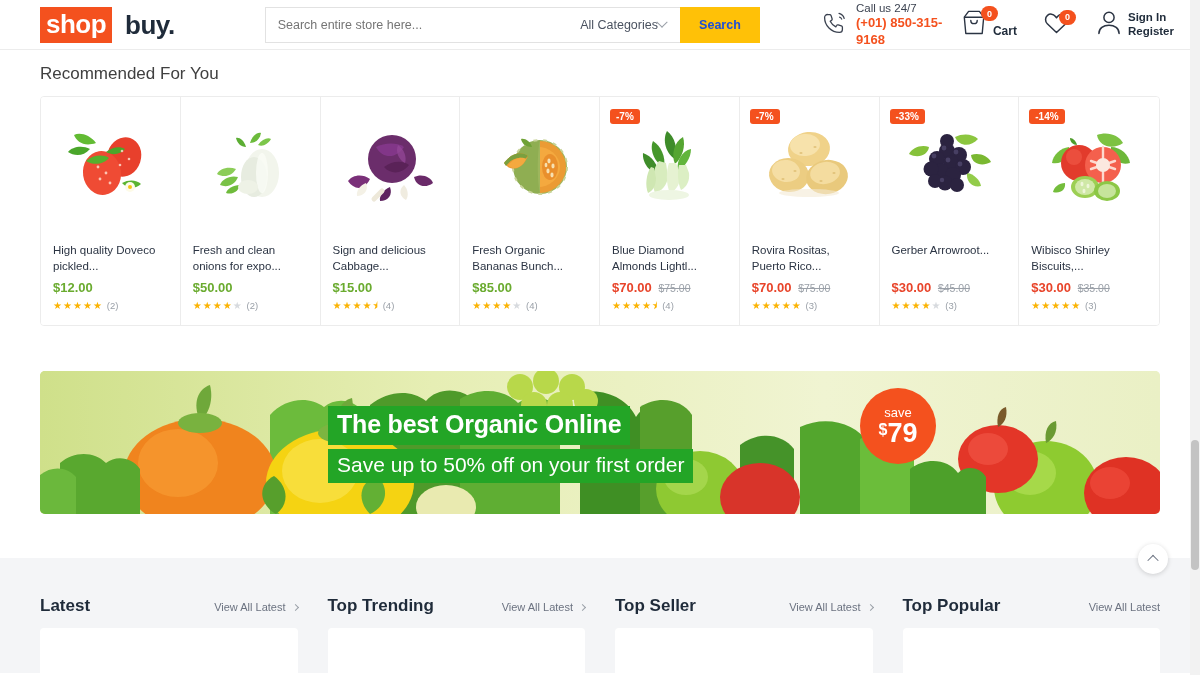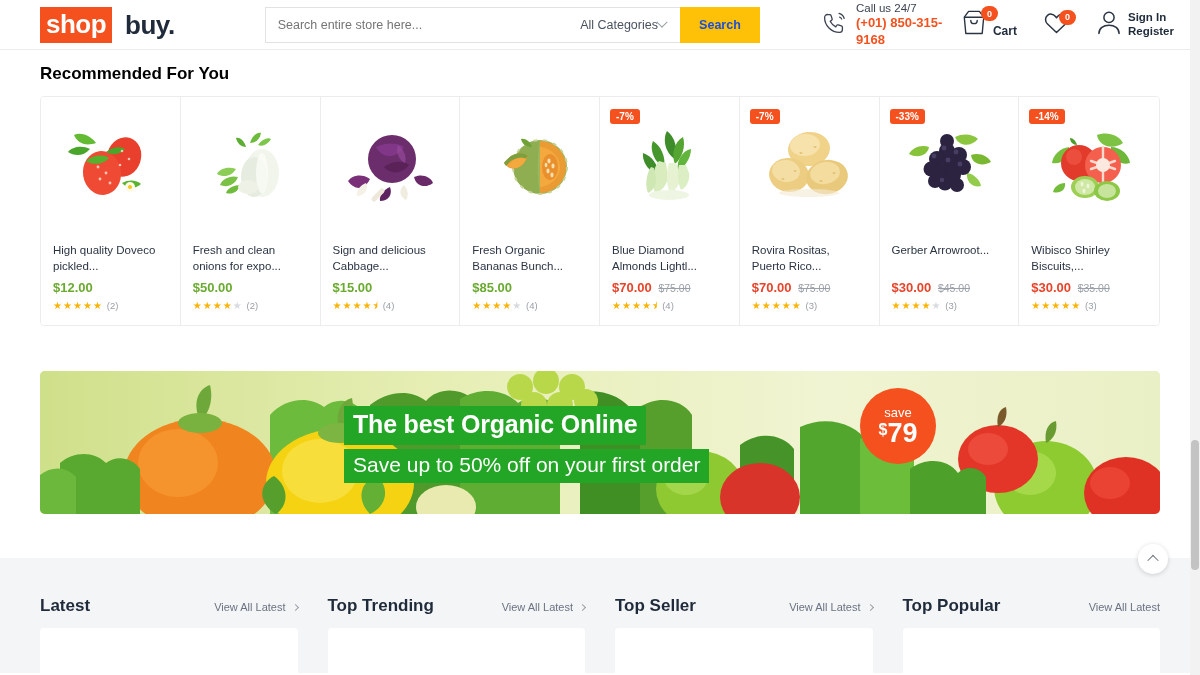--- a/index.html
+++ b/index.html
@@ -116,22 +116,22 @@
     padding: 0 4px;
   }
   .cart-badge { left: 20px; top: -3px; }
   .wish-badge { left: 16px; top: -1px; }
   .cart-label { font-size: 12px; font-weight: bold; color: #1f2b3a; margin-top: 13px; }
   .signin { line-height: 1.2; font-size: 11.5px; color: #1f2b3a; font-weight: bold; }
 
   
   .sec-title {
     font-size: 17px;
-    font-weight: bold;
-    color: #000000;
+    font-weight: normal;
+    color: #404040;
     padding: 14px 0 12px 40px;
   }
 
   
   .grid-wrap { padding: 0 40px; }
   .grid {
     display: grid;
     grid-template-columns: repeat(8, 1fr);
     border: 1px solid #ececec;
     border-radius: 4px;
@@ -193,21 +193,21 @@
     height: 143px;
     border-radius: 5px;
     overflow: hidden;
     background: linear-gradient(100deg,#cfe08a 0%,#e2edb2 30%,#eef3cf 55%,#e9f0c2 100%);
   }
   .banner-veg {
     position: absolute; bottom: 0; left: 0; right: 0; height: 100%;
   }
   .banner-text {
     position: absolute;
-    left: 304px; top: 35px;
+    left: 288px; top: 35px;
     z-index: 4;
   }
   .bt1 {
     display: inline-block;
     background: #23a526;
     color: #fff;
     font-size: 25px;
     font-weight: bold;
     padding: 4px 9px 6px 9px;
     letter-spacing: -0.2px;

